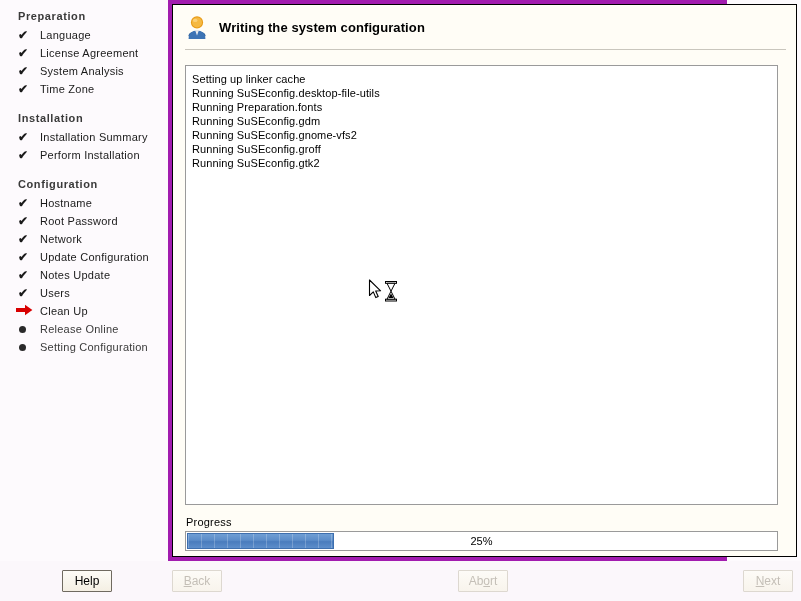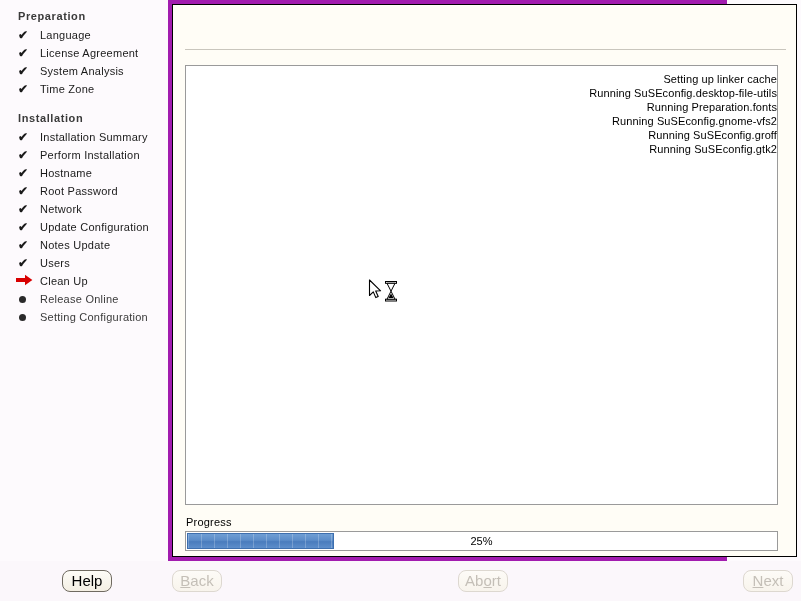--- a/index.html
+++ b/index.html
@@ -138,21 +138,20 @@
     position: absolute;
     left: 12px;
     top: 60px;
     width: 593px;
     height: 440px;
     background: #ffffff;
     border: 1px solid #9a9a9a;
     box-sizing: border-box;
     padding: 6px 0 10px 4px;
     overflow: hidden;
-    text-align: right;
   }
 
   .log-line {
     font-size: 11px;
     line-height: 14px;
     color: #000000;
     white-space: nowrap;
     letter-spacing: 0.1px;
     padding-left: 2px;
   }
@@ -217,24 +216,24 @@
     height: 40px;
     background: #fbf7fb;
   }
 
   .btn {
     position: absolute;
     top: 570px;
     width: 50px;
     height: 22px;
     box-sizing: border-box;
-    font-size: 15px;
+    font-size: 12px;
     line-height: 20px;
     text-align: center;
-    border-radius: 8px;
+    border-radius: 1px;
     background: linear-gradient(to bottom, #fdfcf7 0%, #f4efe3 100%);
     user-select: none;
   }
 
   .btn.enabled {
     border: 1px solid #6f6a60;
     color: #000000;
   }
 
   .btn.disabled {
@@ -297,20 +296,21 @@
           <span class="mark-check">✔</span>
         </span>
         <span class="sb-label">Installation Summary</span>
       </div>
       <div class="sb-item">
         <span class="sb-mark">
           <span class="mark-check">✔</span>
         </span>
         <span class="sb-label">Perform Installation</span>
       </div>
+      <div class="sb-section spaced">Configuration</div>
       <div class="sb-item">
         <span class="sb-mark">
           <span class="mark-check">✔</span>
         </span>
         <span class="sb-label">Hostname</span>
       </div>
       <div class="sb-item">
         <span class="sb-mark">
           <span class="mark-check">✔</span>
         </span>
@@ -357,27 +357,42 @@
       <div class="sb-item pending">
         <span class="sb-mark">
           <span class="mark-bullet"></span>
         </span>
         <span class="sb-label">Setting Configuration</span>
       </div>
     </div>
 
   <div id="panel">
 
+    <div id="panel-header">
+      <span class="person-icon">
+        <svg width="24" height="24" viewBox="0 0 24 24">
+          <ellipse cx="12" cy="20.5" rx="8.5" ry="4.2" fill="#2e5f97"></ellipse>
+          <path d="M3.6 24 C3.6 18.4 7.2 15.6 12 15.6 C16.8 15.6 20.4 18.4 20.4 24 Z" fill="#3d74b5"></path>
+          <path d="M10.2 15.3 L12 20.4 L13.8 15.3 Z" fill="#f2f2f2"></path>
+          <path d="M10.2 15.3 L12 18.0 L13.8 15.3 Z" fill="#dfe3e8"></path>
+          <circle cx="12" cy="7.4" r="6.1" fill="#e89b16"></circle>
+          <circle cx="12" cy="7.4" r="5.0" fill="#f5b942"></circle>
+          <ellipse cx="10.2" cy="5.4" rx="2.3" ry="1.7" fill="#fbd480" opacity="0.85"></ellipse>
+        </svg>
+      </span>
+      <span id="panel-title">Writing the system configuration</span>
+    </div>
 
     <div id="header-rule"></div>
 
     <div id="logbox">
         <div class="log-line">Setting up linker cache</div>
         <div class="log-line">Running SuSEconfig.desktop-file-utils</div>
         <div class="log-line">Running Preparation.fonts</div>
+        <div class="log-line">Running SuSEconfig.gdm</div>
         <div class="log-line">Running SuSEconfig.gnome-vfs2</div>
         <div class="log-line">Running SuSEconfig.groff</div>
         <div class="log-line">Running SuSEconfig.gtk2</div>
       </div>
 
     <div id="progress-label">Progress</div>
 
     <div id="progress-outer">
       <div id="progress-fill" style="width: 147px;"></div>
       <div id="progress-text">25%</div>

